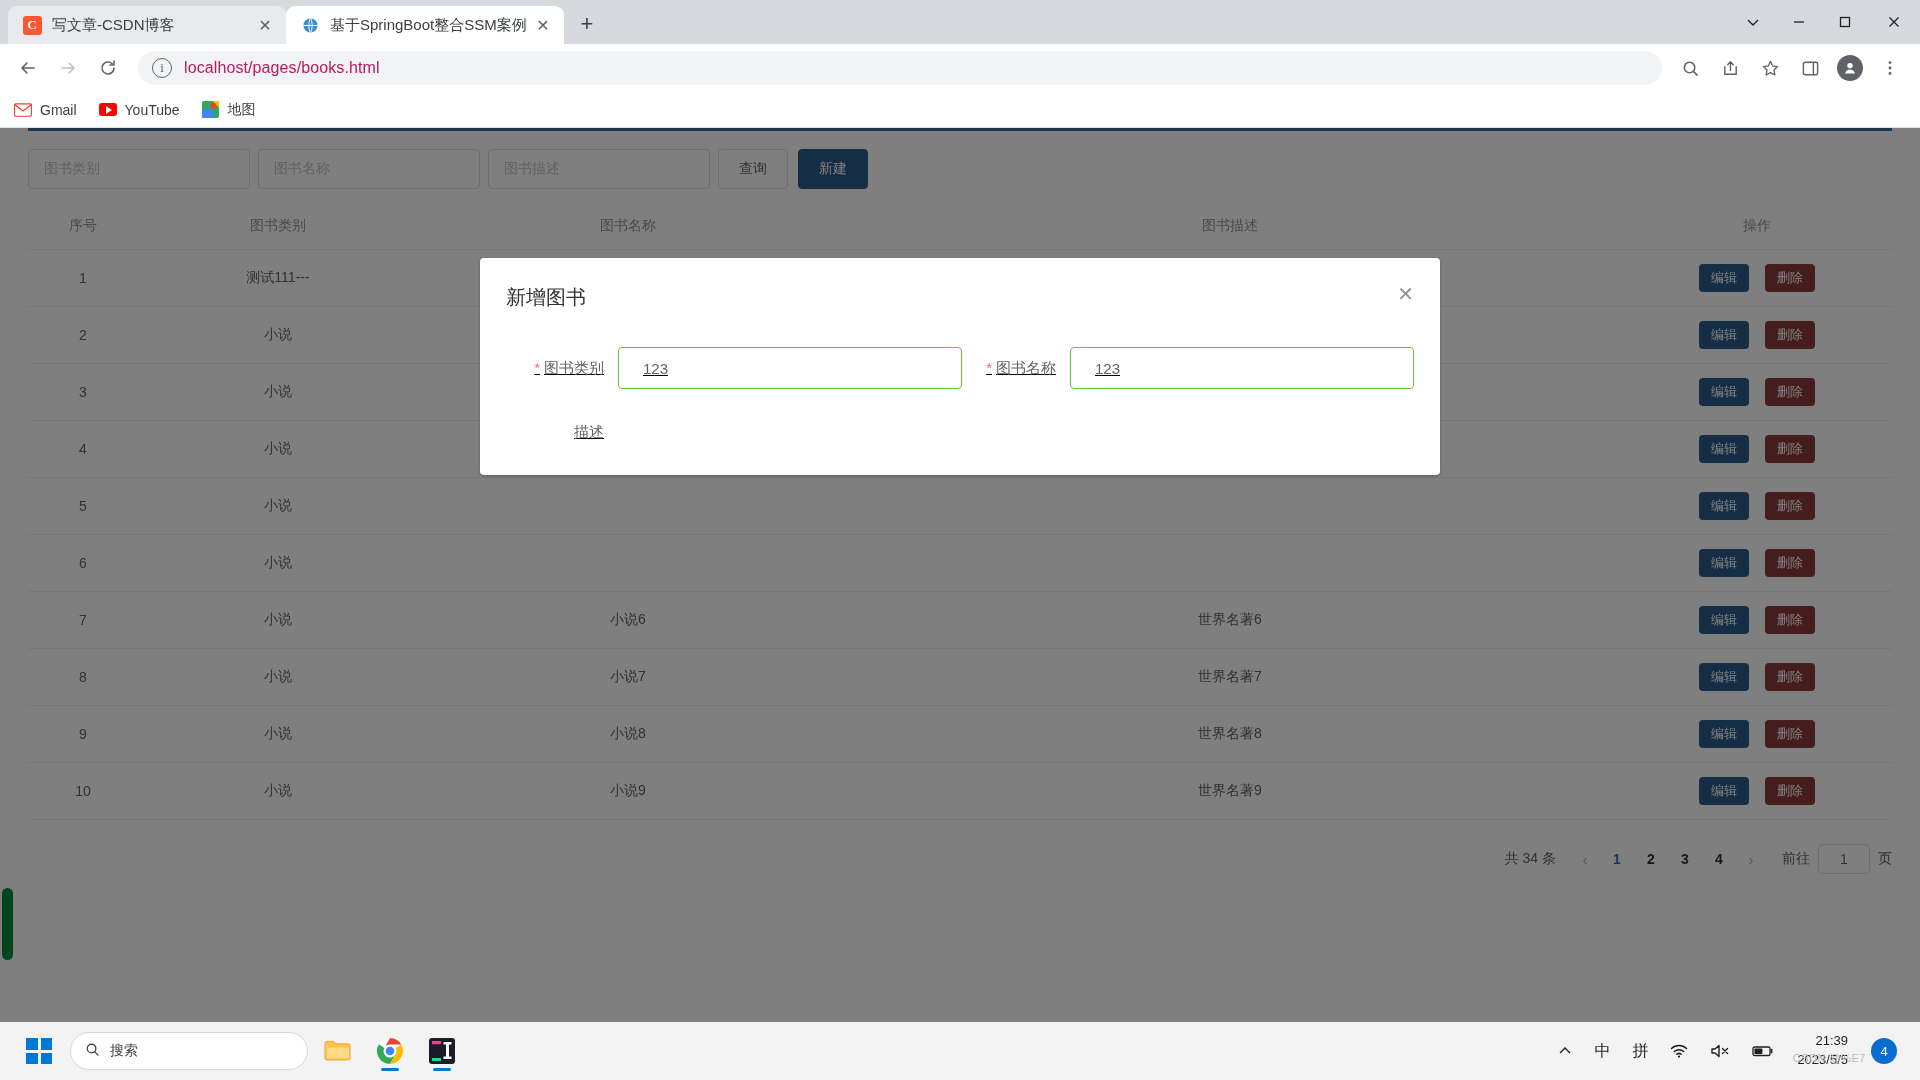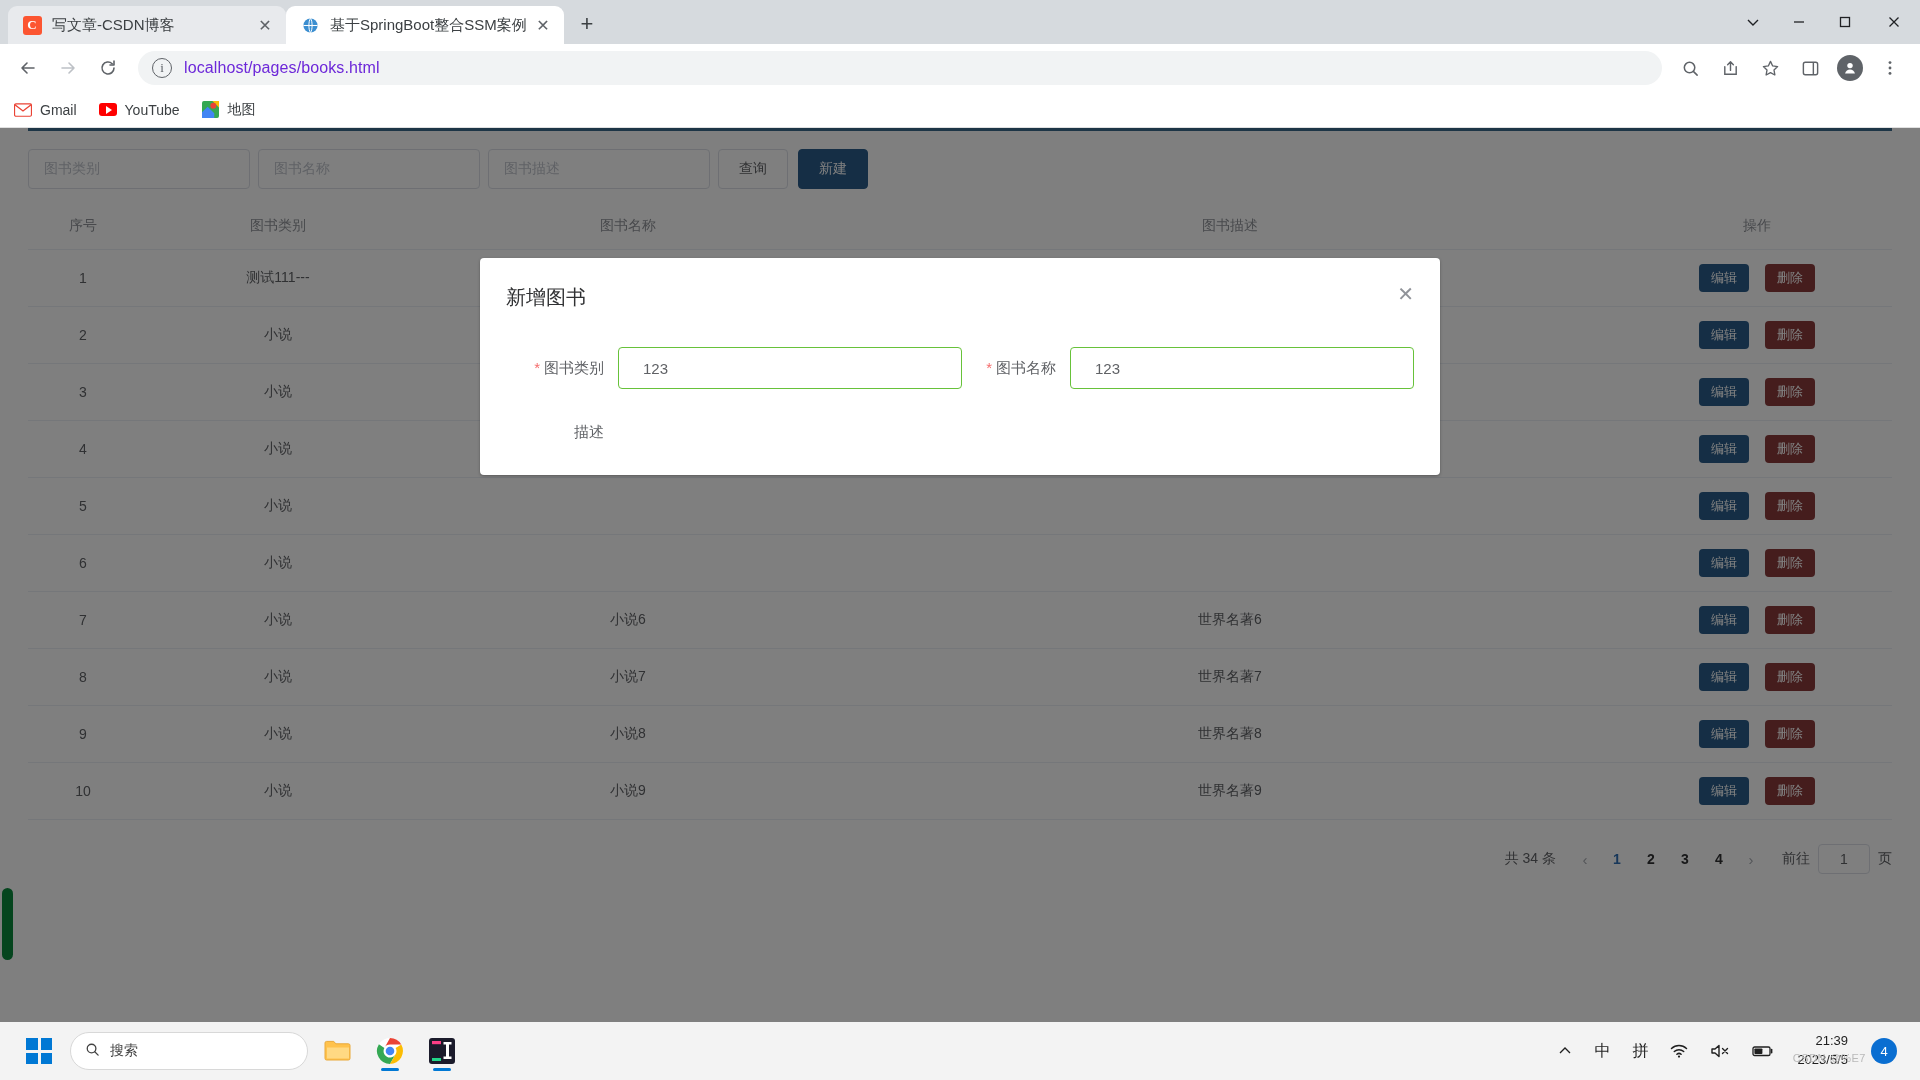--- a/index.html
+++ b/index.html
@@ -46,21 +46,21 @@
   .nav-ico { width:36px; height:36px; border-radius:50%; display:flex; align-items:center;
              justify-content:center; color:#5f6368; margin-right:4px; }
   .nav-ico.dim { color:#bdc1c6; }
   .omnibox {
     flex:1; height:34px; background:#f1f3f4; border-radius:18px; display:flex; align-items:center;
     padding:0 14px; margin:0 8px; position:relative;
   }
   .omni-info { width:20px; height:20px; border:1.6px solid #5f6368; border-radius:50%;
                color:#5f6368; font-size:13px; display:flex; align-items:center; justify-content:center;
                margin-right:12px; font-family:"Liberation Serif",serif; }
-  .omni-url { font-size:16px; color:#6d28d9; letter-spacing:0.1px; }
+  .omni-url { font-size:16px; color:#be185d; letter-spacing:0.1px; }
   .tb-right { display:flex; align-items:center; }
   .tb-right .nav-ico { margin-left:2px; margin-right:2px; }
   .avatar-circ { width:26px; height:26px; border-radius:50%; background:#5f6368;
                  display:flex; align-items:center; justify-content:center; }
 
   .bookmarks { height:36px; background:#fff; display:flex; align-items:center; padding:0 14px;
                border-bottom:1px solid #e0e0e0; }
   .bm { display:flex; align-items:center; margin-right:22px; font-size:14px; color:#3c4043; }
   .bm-ico { width:18px; height:18px; margin-right:8px; display:flex; align-items:center;
             justify-content:center; }
@@ -120,21 +120,21 @@
                  background:#0b8a3d; border-radius:6px; }
 
   
   .overlay { position:absolute; left:0; top:0; width:1920px; height:894px;
              background:rgba(0,0,0,0.5); }
   .modal { position:absolute; left:480px; top:130px; width:960px; background:#fff;
            border-radius:4px; box-shadow:0 1px 3px rgba(0,0,0,0.3); }
   .modal-head { padding:26px 26px 0 26px; display:flex; align-items:flex-start; }
   .modal-title { font-size:20px; color:#303133; font-weight:400; flex:1; }
   .modal-x { font-size:20px; color:#909399; line-height:1; }
-  .modal-body { padding:36px 30px 0 30px; }
+  .modal-body { padding:36px 30px 0 30px;text-decoration:underline; }
   .row { display:flex; align-items:flex-start; margin-bottom:22px; }
   .fl { display:flex; align-items:flex-start; }
   .lbl { width:108px; text-align:right; font-size:15px; color:#606266; line-height:42px;
          padding-right:14px; white-space:nowrap; }
   .req { color:#f56c6c; margin-right:4px; }
   .ctl-input { height:42px; border:1px solid #67c23a; border-radius:4px; padding:0 24px;
                font-size:15px; color:#606266; display:flex; align-items:center; background:#fff; }
   .w-half { width:344px; }
   .ctl-area { width:800px; height:62px; border:1px solid #409eff; border-radius:4px;
               padding:10px 16px; font-size:15px; color:#606266; background:#fff; position:relative;

